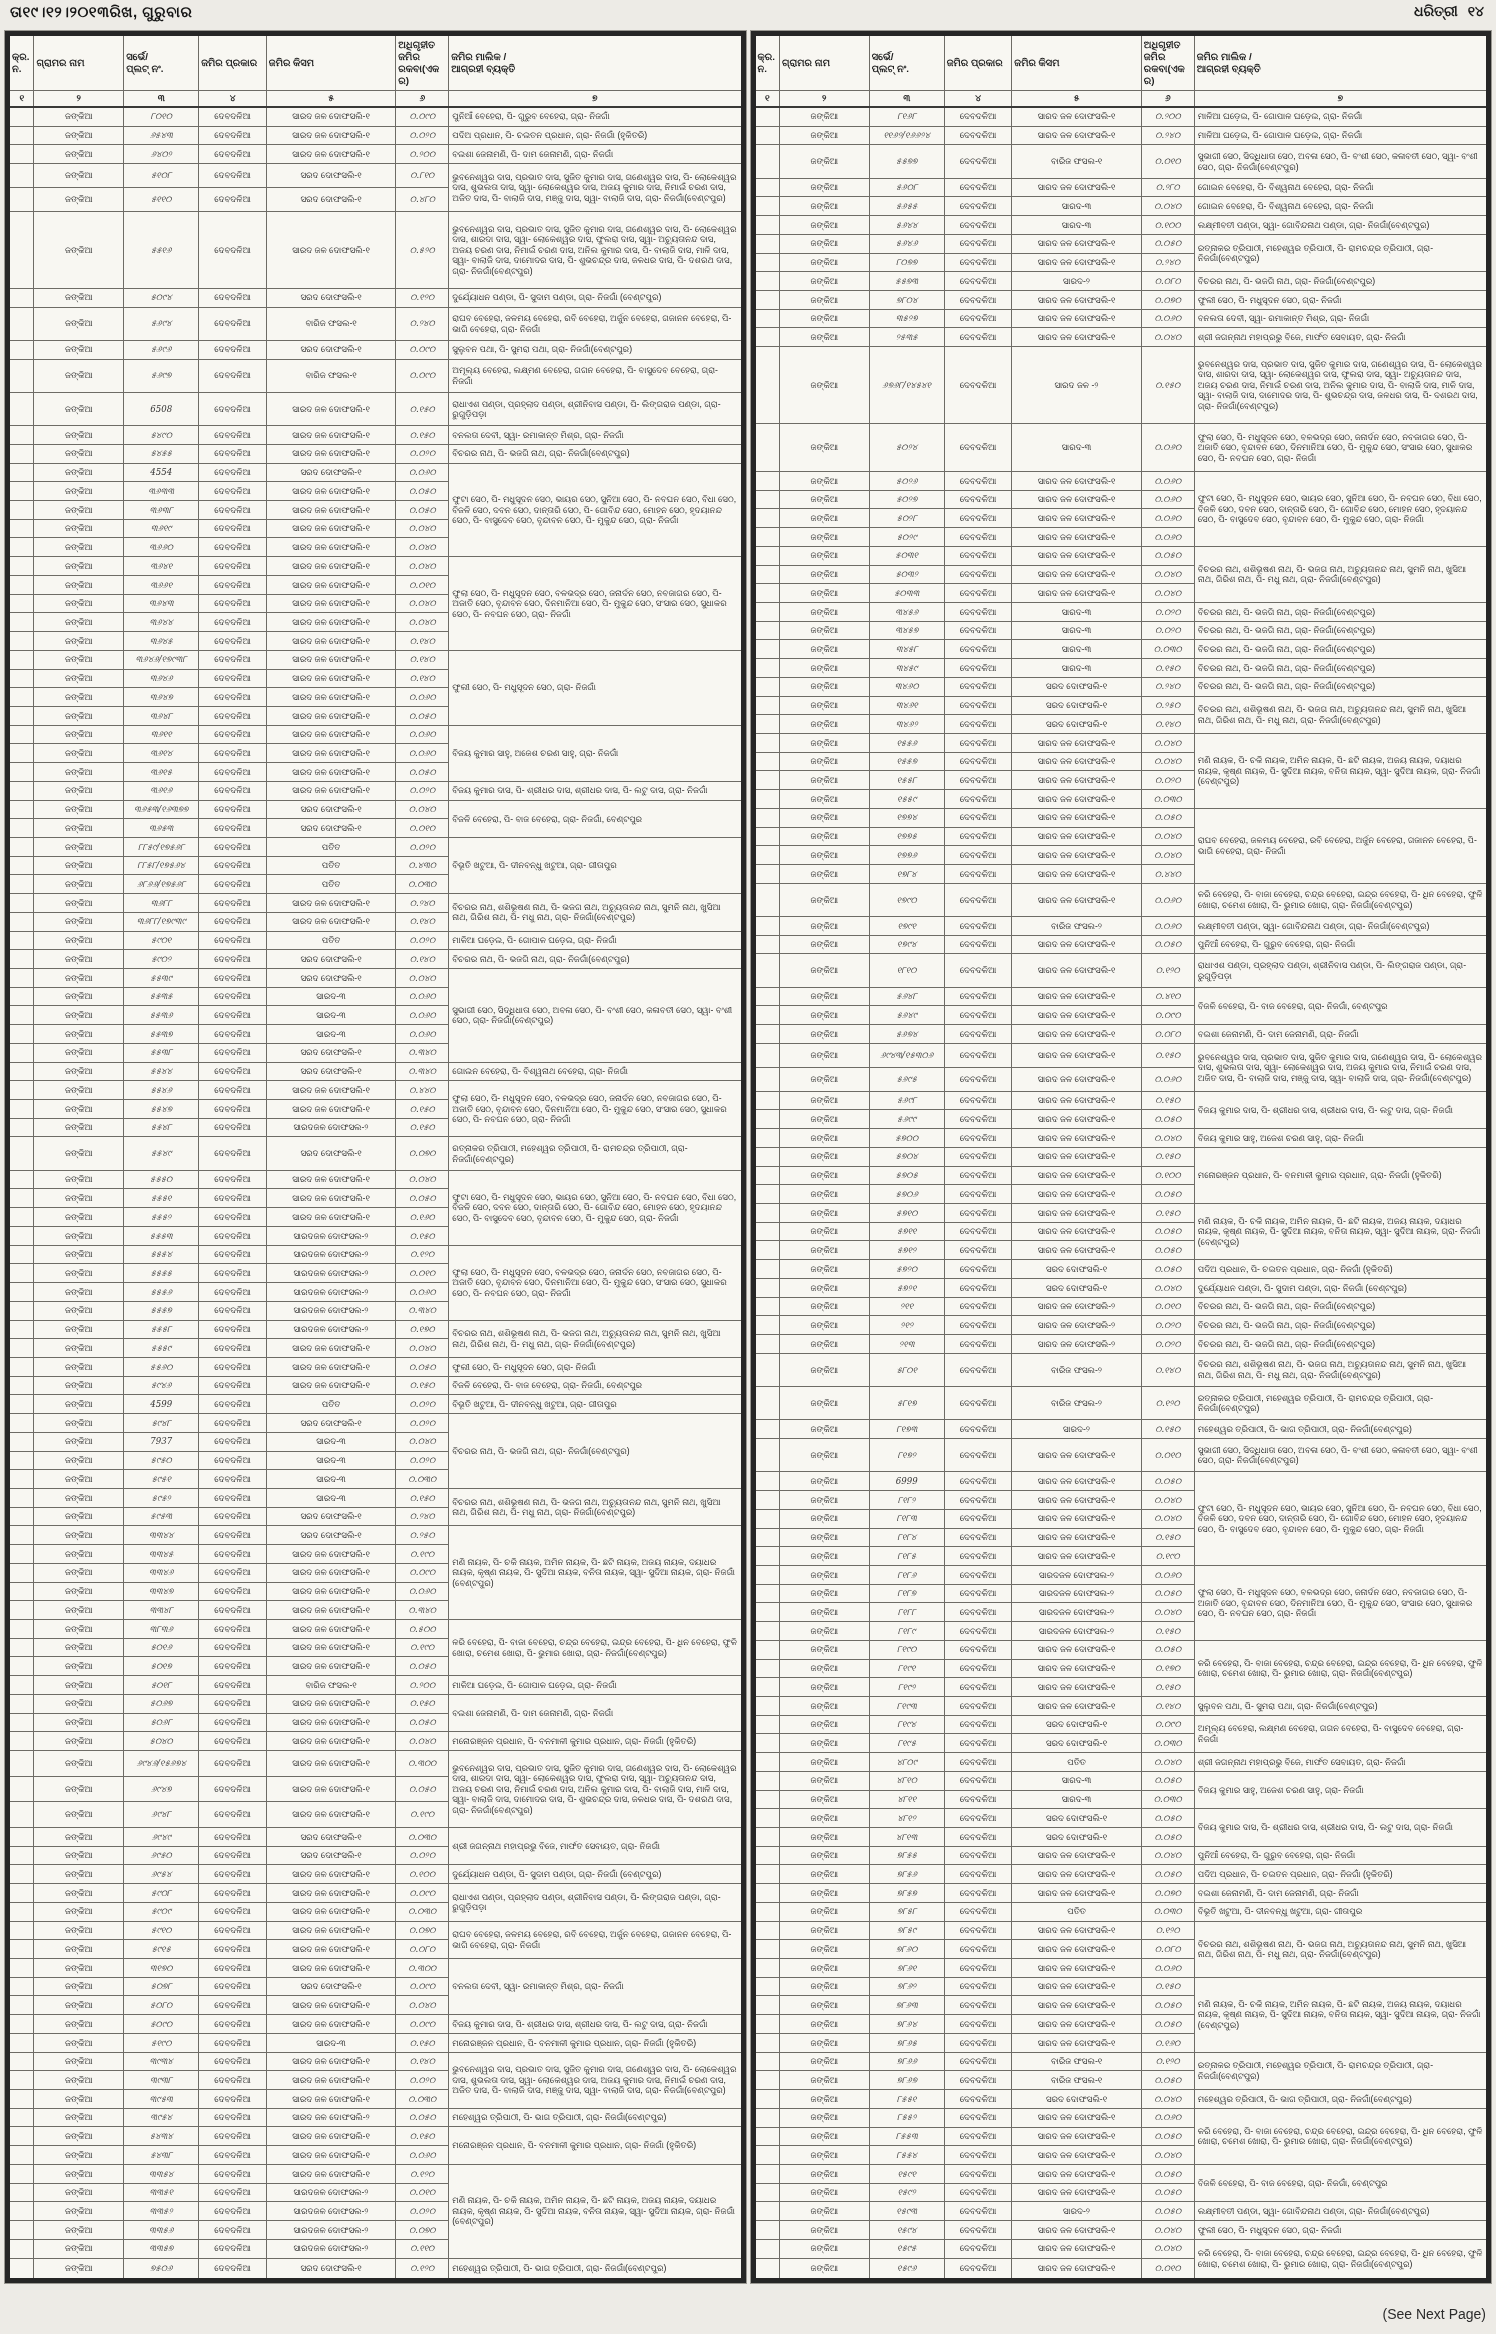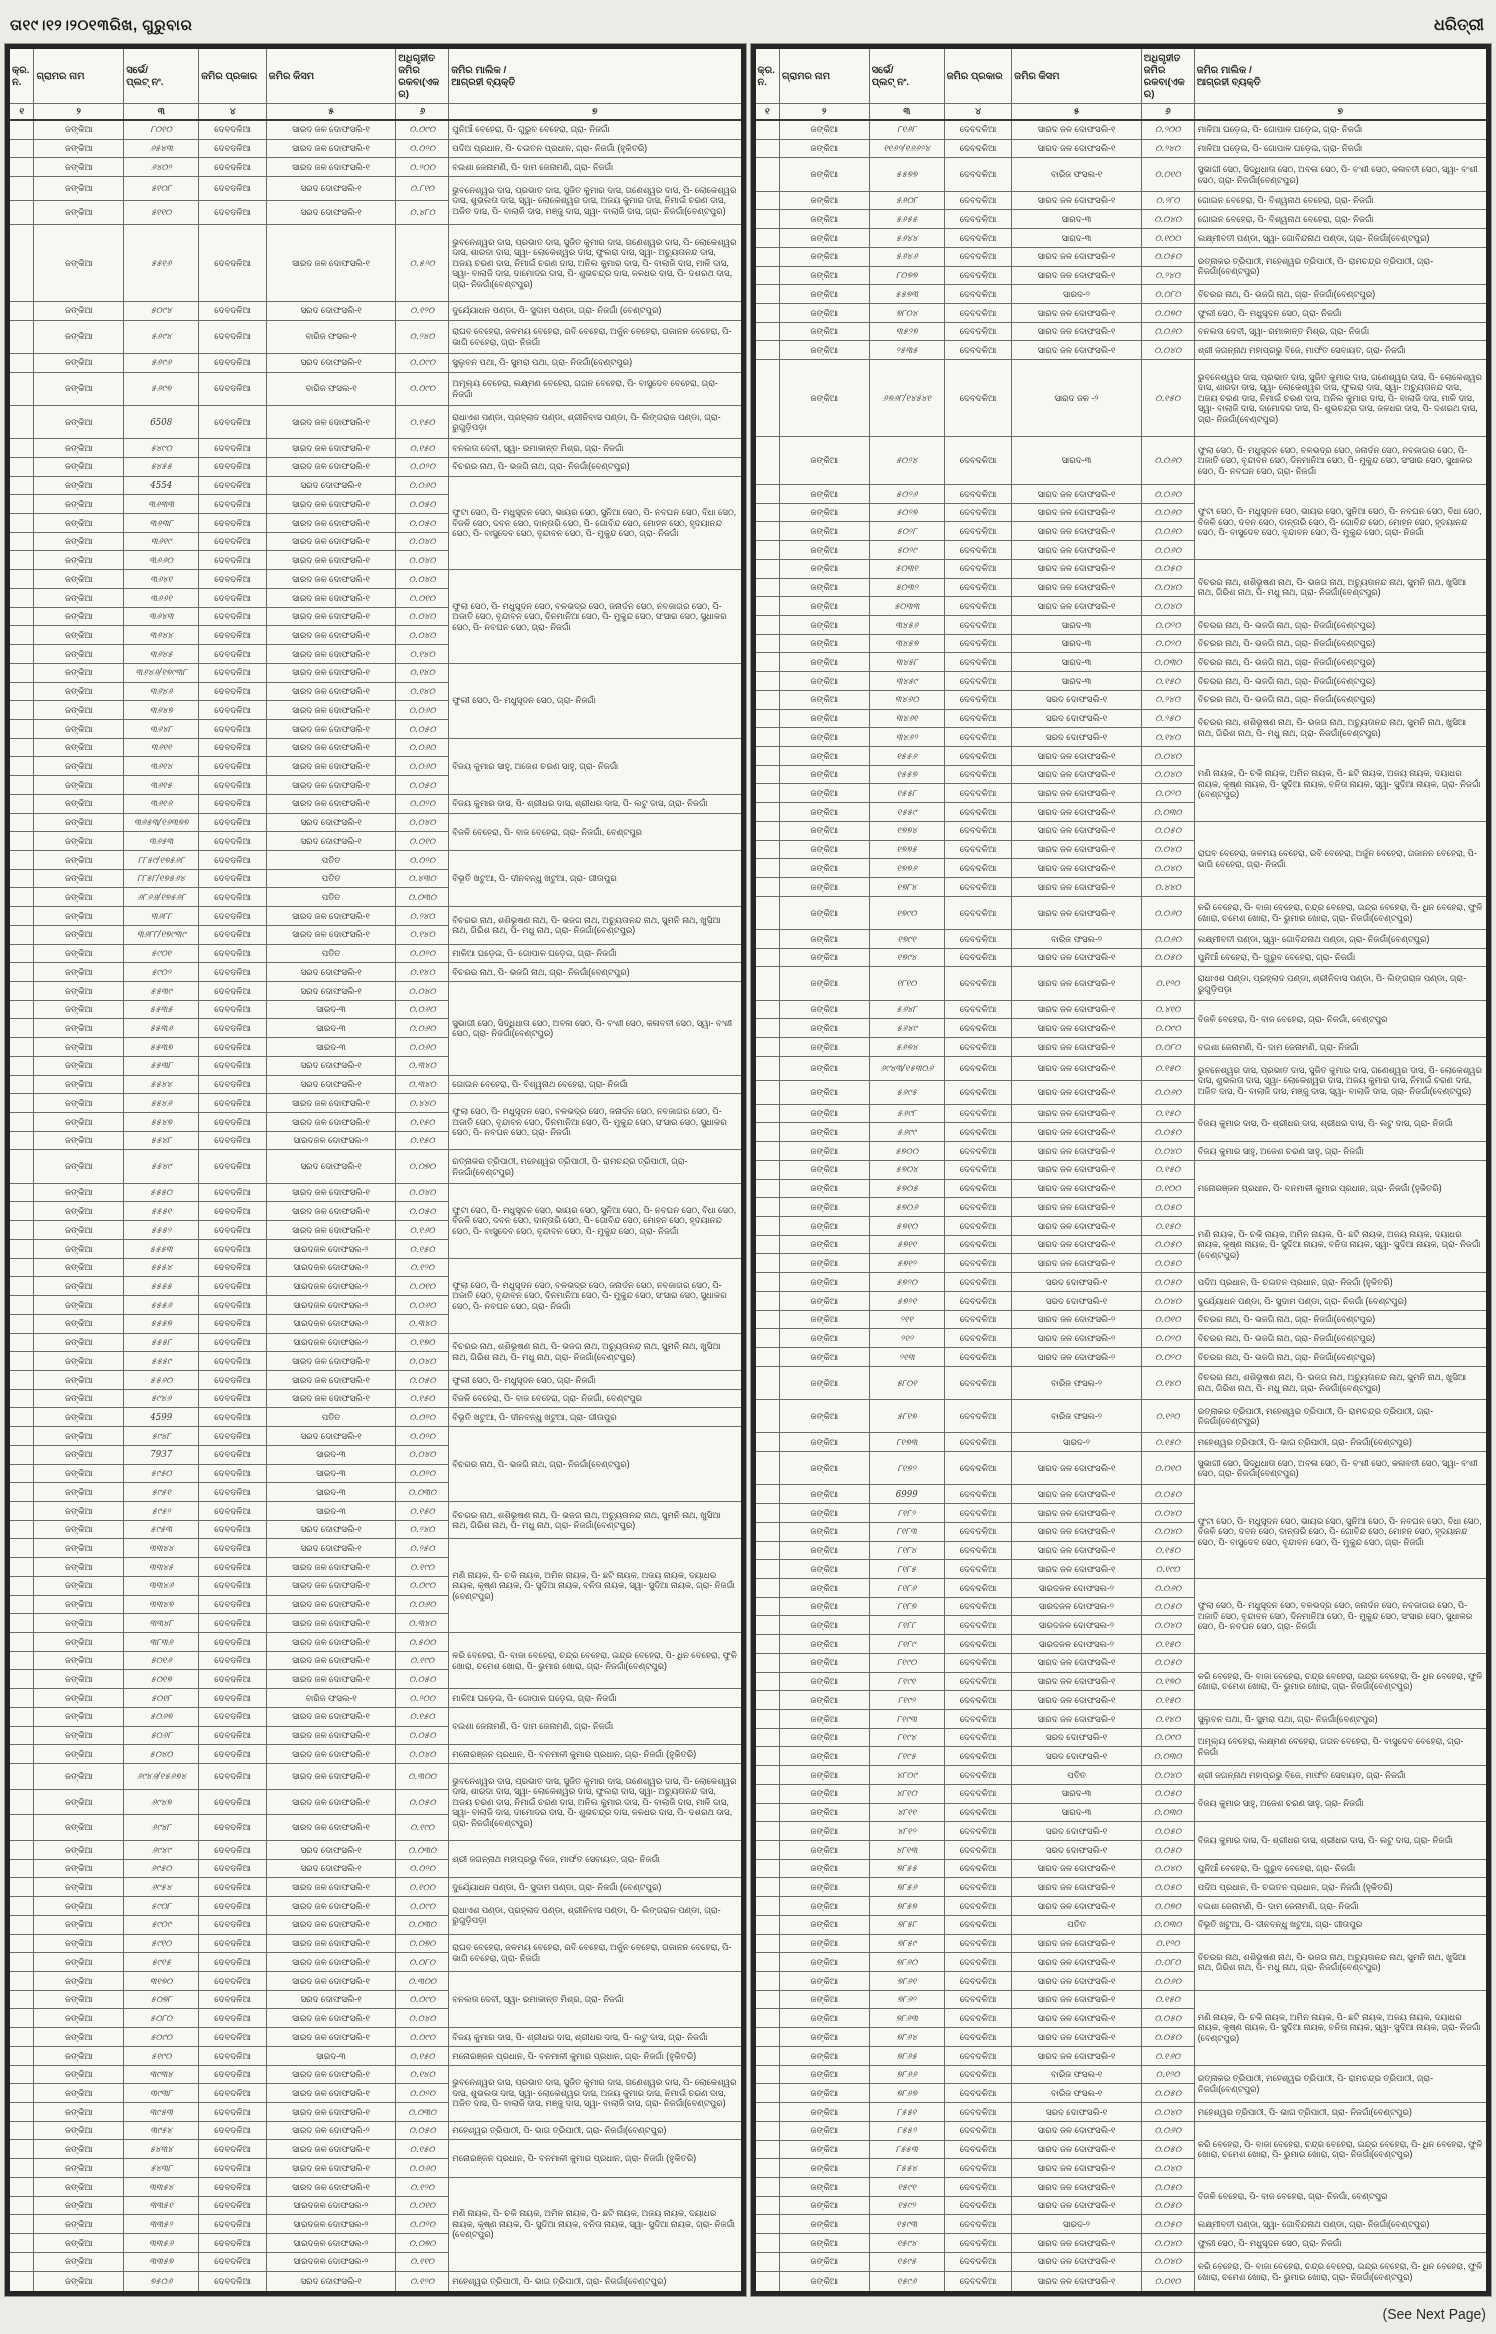--- a/index.html
+++ b/index.html
@@ -4,24 +4,24 @@
 <style>
   html,body{margin:0;padding:0;}
   body{
     width:1496px;height:2334px;position:relative;overflow:hidden;
     background:#edebe6;
     font-family:"Liberation Sans", sans-serif;
     color:#242424;
   }
   .page-header{
     display:flex;justify-content:space-between;align-items:flex-start;
-    padding:16px 12px 2px 10px;height:26px;
+    padding:3px 12px 2px 10px;height:26px;
   }
   .date-line{font-size:15px;font-weight:bold;letter-spacing:.5px;color:#141414;}
-  .brand-line{font-size:16px;font-weight:bold;color:#1a1a1a;display:flex;gap:10px;flex-direction:column;}
+  .brand-line{font-size:14px;font-weight:bold;color:#1a1a1a;display:flex;gap:10px;}
   .tables-wrap{display:flex;gap:5px;padding:0 5px;}
   table.sheet{
     width:741px;height:2252px;
     border-collapse:collapse;table-layout:fixed;
     border:5px solid #262626;outline:1px solid #9a9892;
     background:#f8f7f2;
   }
   table.sheet th, table.sheet td{
     border:1px solid #6e6c66;
     font-size:8.6px;line-height:1.22;

